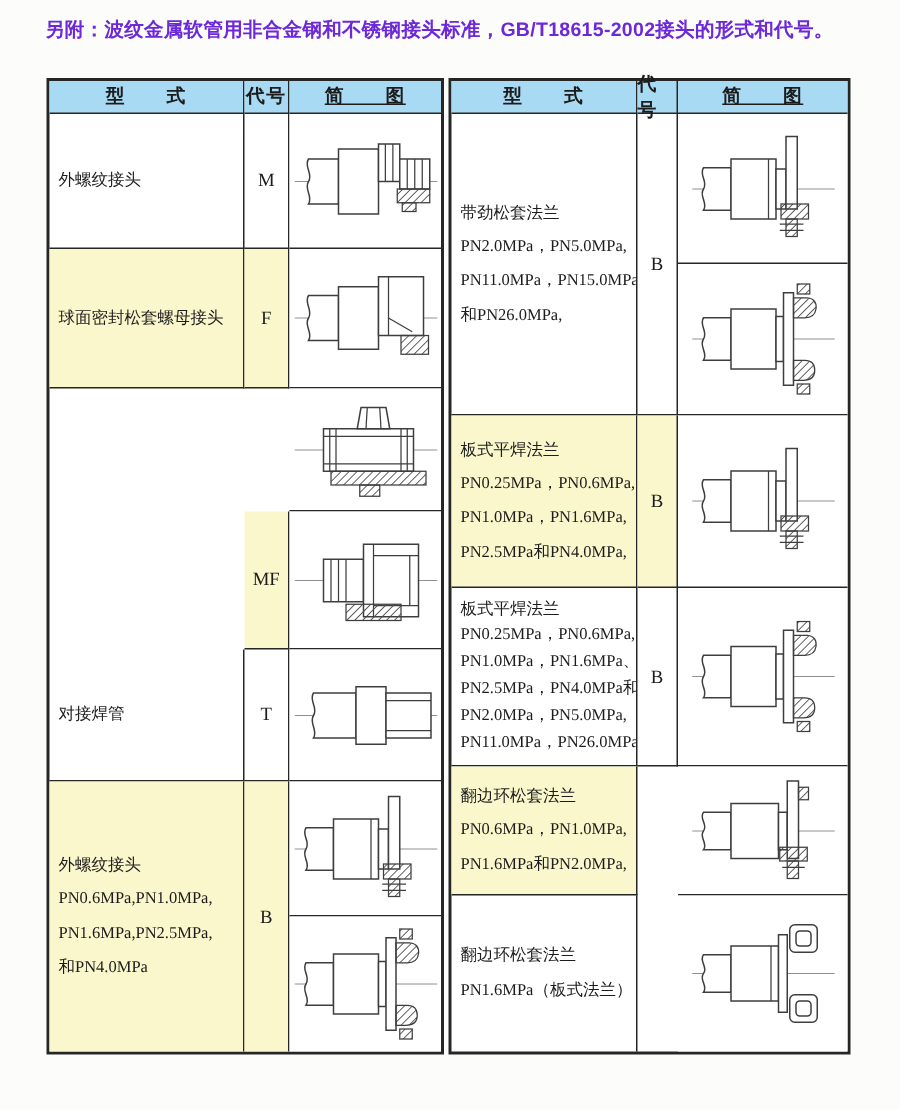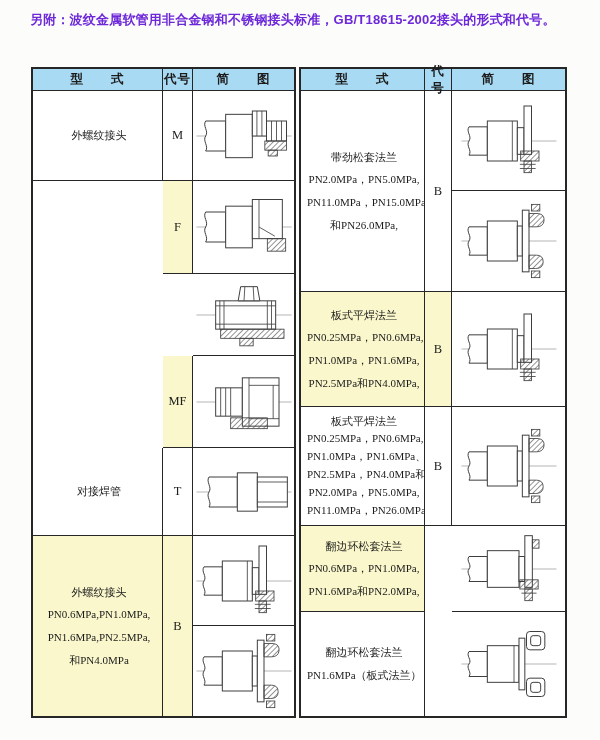--- a/index.html
+++ b/index.html
@@ -6,28 +6,28 @@
   body{
     width:600px;height:740px;overflow:hidden;background:#fcfcfa;
     font-family:"Liberation Serif","DejaVu Serif",serif;color:#1c1c1c;
     position:relative;
   }
   .title{
     position:absolute;left:30px;top:11px;width:560px;
     font-family:"Liberation Sans","DejaVu Sans",sans-serif;
     font-weight:bold;font-size:13px;letter-spacing:.2px;color:#6d28d9;
   }
-  .tables{position:absolute;left:31px;top:67px;display:flex;gap:3px;text-align:center;}
+  .tables{position:absolute;left:31px;top:52px;display:flex;gap:3px;}
   .tbl{border:2px solid #262626;background:#fff;display:grid;}
   .tbl-left{grid-template-columns:130px 30px 101px;
             grid-template-rows:22px 90px 93px 82px 92px 88px 90px 90px;}
   .tbl-right{grid-template-columns:124px 27px 113px;
              grid-template-rows:22px 100px 101px 115px 119px 86px 104px;}
   .c{border-right:1px solid #262626;border-bottom:1px solid #262626;box-sizing:border-box;min-width:0;min-height:0;}
-  .nr{border-right:none;} .nb{border-bottom:none;}
+  .nr{border-right:none;text-decoration:underline;} .nb{border-bottom:none;}
   .hd{background:#a9daf3;display:flex;align-items:center;justify-content:center;
       font-weight:bold;font-size:12.5px;letter-spacing:1px;}
   .y{background:#f9f7cb;}
   .tp{display:flex;flex-direction:column;justify-content:center;
       padding:3px 3px 3px 6px;font-size:11px;line-height:2.05;white-space:pre;overflow:hidden;}
   .lh-tight{line-height:1.62;}
   .cd{display:flex;align-items:center;justify-content:center;font-size:12.5px;}
   .dg{display:flex;align-items:center;justify-content:center;background:#fff;}
   .diag{width:100px;height:78px;}
   .ln{fill:#fff;stroke:#3e3e3e;stroke-width:1.2;}
@@ -160,20 +160,21 @@
     <div class="c hd nr" style="grid-area:1/3/2/4">简　　图</div>
 
     <div class="c tp" style="grid-area:2/1/3/2">外螺纹接头</div>
     <div class="c cd" style="grid-area:2/2/3/3">M</div>
     <div class="c dg nr" style="grid-area:2/3/3/4">
       <svg class="diag" viewBox="0 0 120 90">
           <use href="#sym-male"></use>
         </svg>
     </div>
 
+    <div class="c tp y" style="grid-area:3/1/4/2">球面密封松套螺母接头</div>
     <div class="c cd y" style="grid-area:3/2/4/3">F</div>
     <div class="c dg nr" style="grid-area:3/3/4/4">
       <svg class="diag" viewBox="0 0 120 90">
           <use href="#sym-nut"></use>
         </svg>
     </div>
 
     <div class="c dg nr" style="grid-area:4/3/5/4">
       <svg class="diag" viewBox="0 0 120 90">
           <use href="#sym-nipple"></use>

